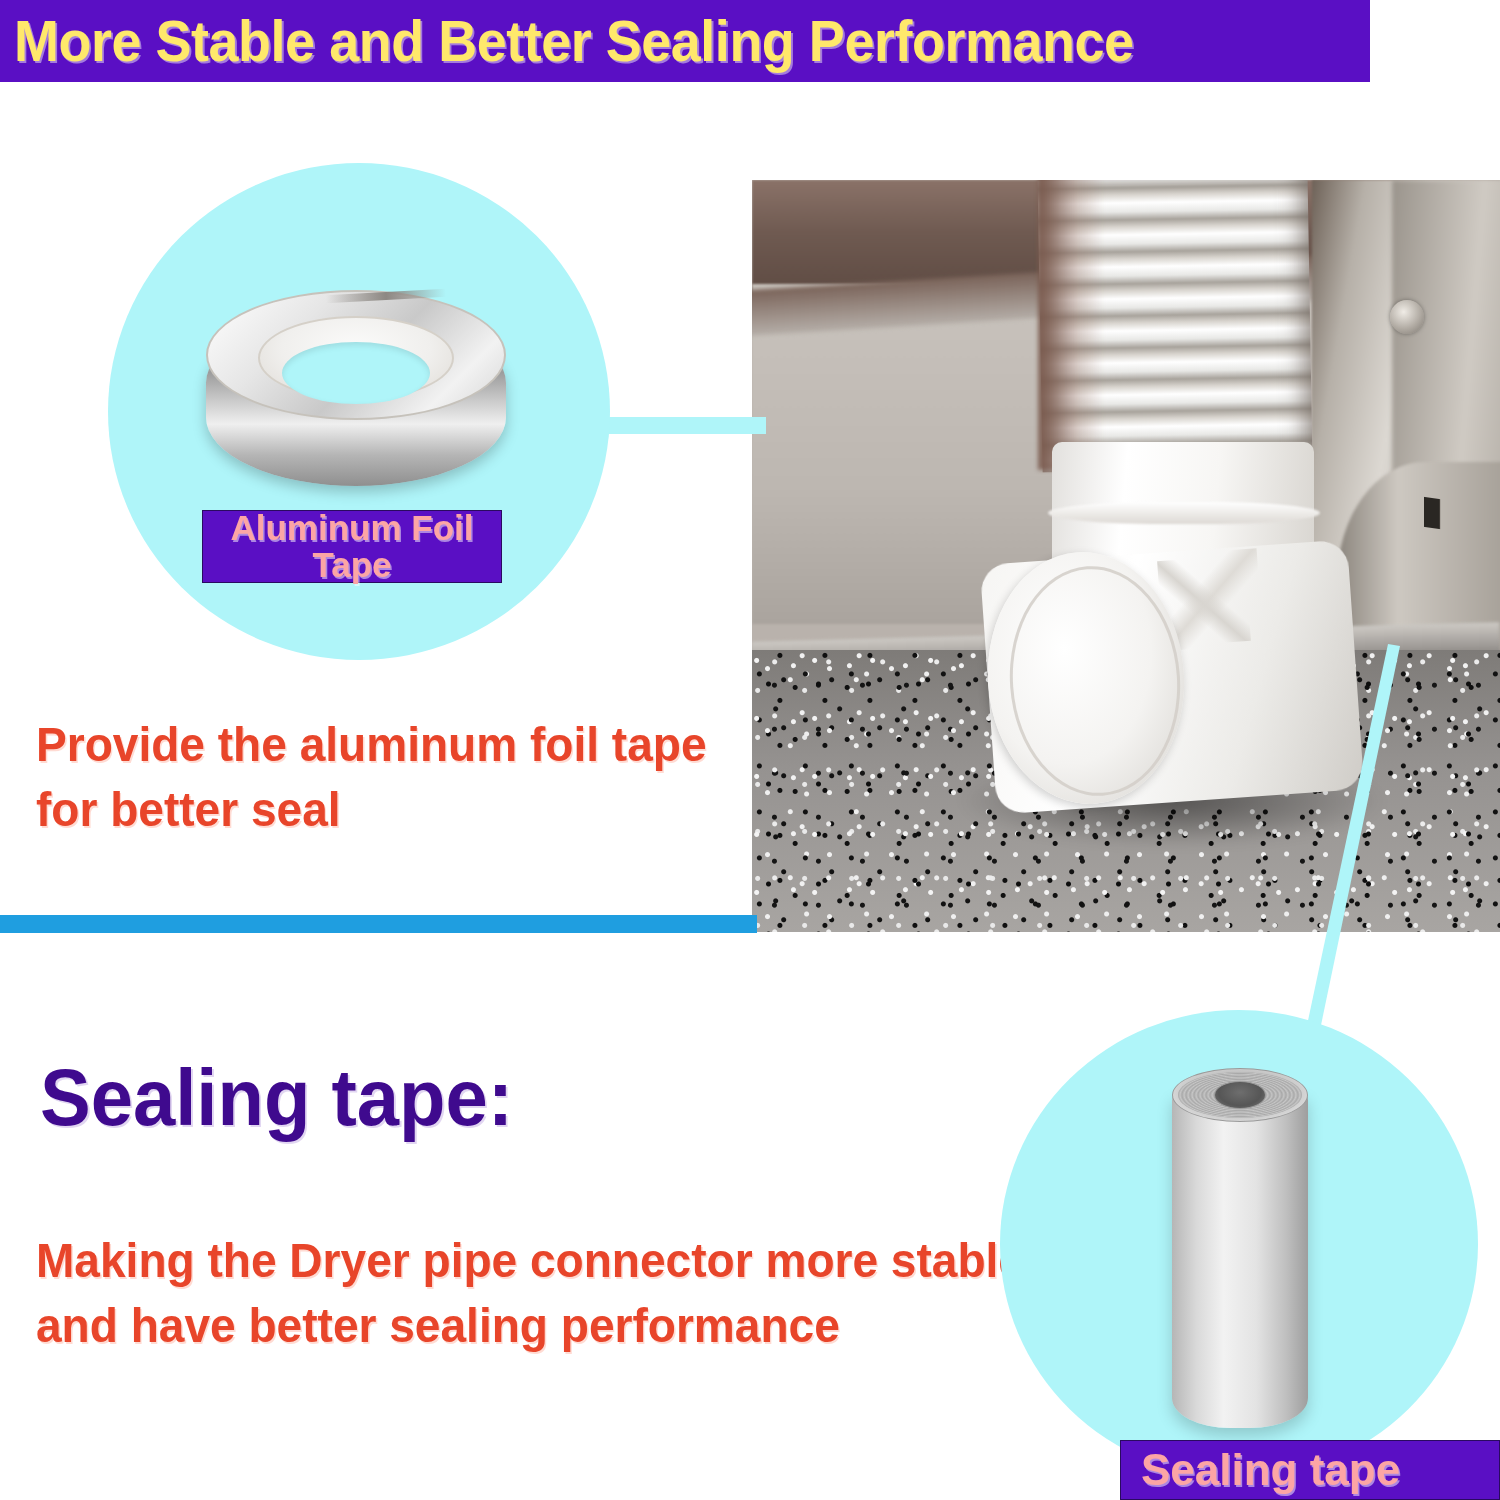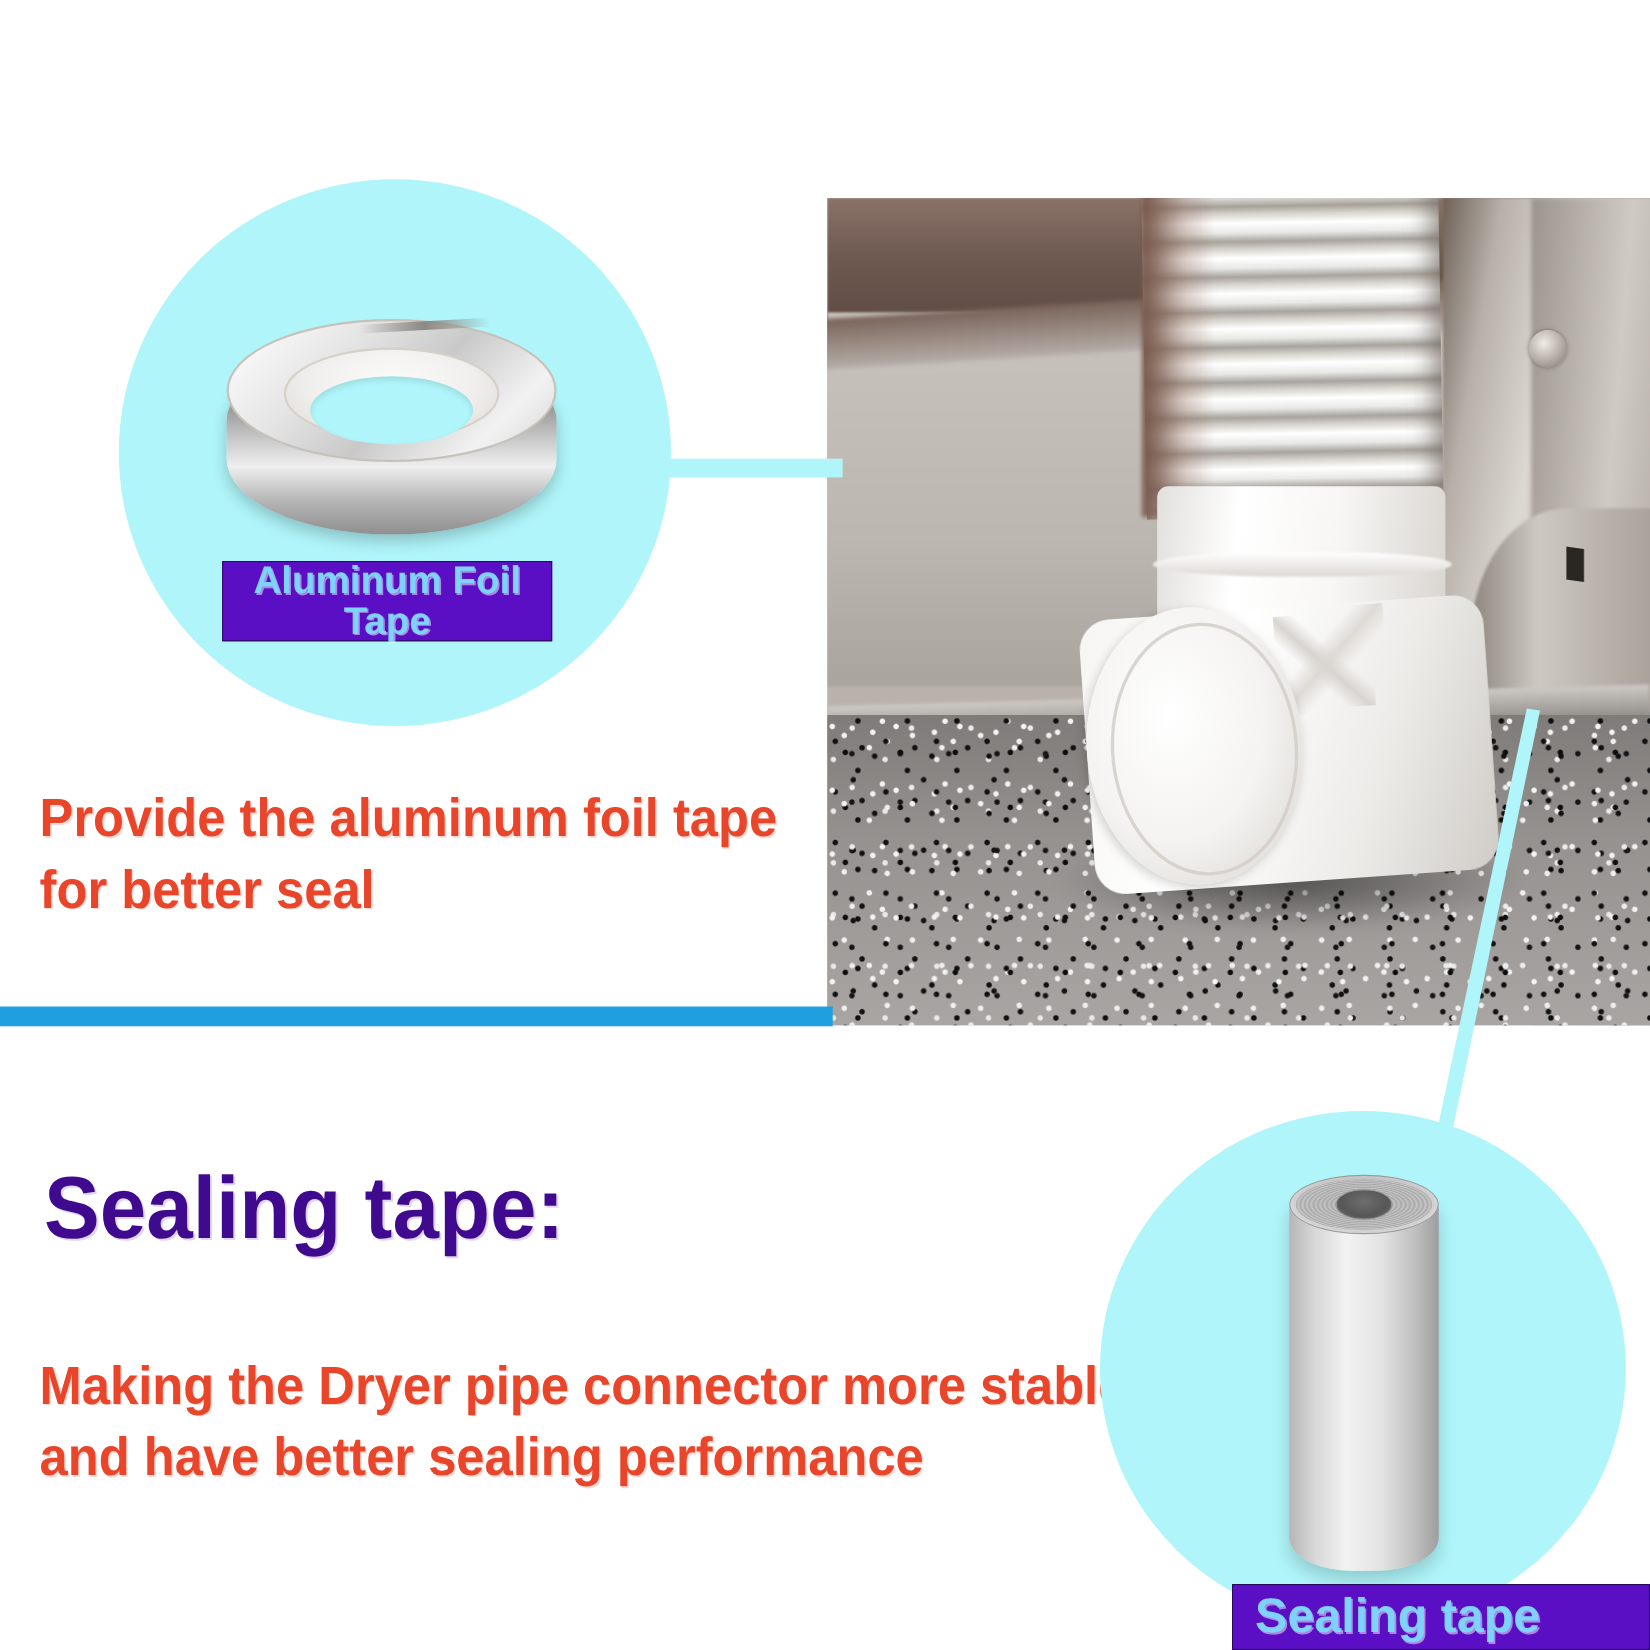--- a/index.html
+++ b/index.html
@@ -329,21 +329,21 @@
     position: absolute;
     background: #5a0fc4;
     border: 1px solid #2a0a60;
     box-sizing: border-box;
     display: flex;
     align-items: center;
     justify-content: center;
     text-align: center;
   }
   .label-text {
-    color: #7dd3fc;
+    color: #fca5a5;
     font-family: "Liberation Sans", sans-serif;
     font-weight: bold;
     text-shadow: 1.5px 1.5px 0 rgba(255,255,255,0.5);
     line-height: 1.04;
   }
   .label-foil {
     left: 202px;
     top: 510px;
     width: 300px;
     height: 73px;
@@ -404,20 +404,23 @@
     transform: scaleX(0.95);
     transform-origin: left top;
     text-shadow: 2px 2px 0 rgba(200,180,230,0.55);
   }
 </style>
 </head>
 <body>
 
 <div id="page">
 
+  <div class="header-banner">
+    <div class="header-title">More Stable and Better Sealing Performance</div>
+  </div>
 
   <div class="photo-frame">
     <div class="photo-inner">
       <div class="ph-wall-top"></div>
       <div class="ph-wall-mid"></div>
       <div class="ph-wall-slope"></div>
       <div class="ph-metal"></div>
       <div class="ph-metal-2"></div>
       <div class="ph-ring"></div>
       <div class="ph-screw"></div>

